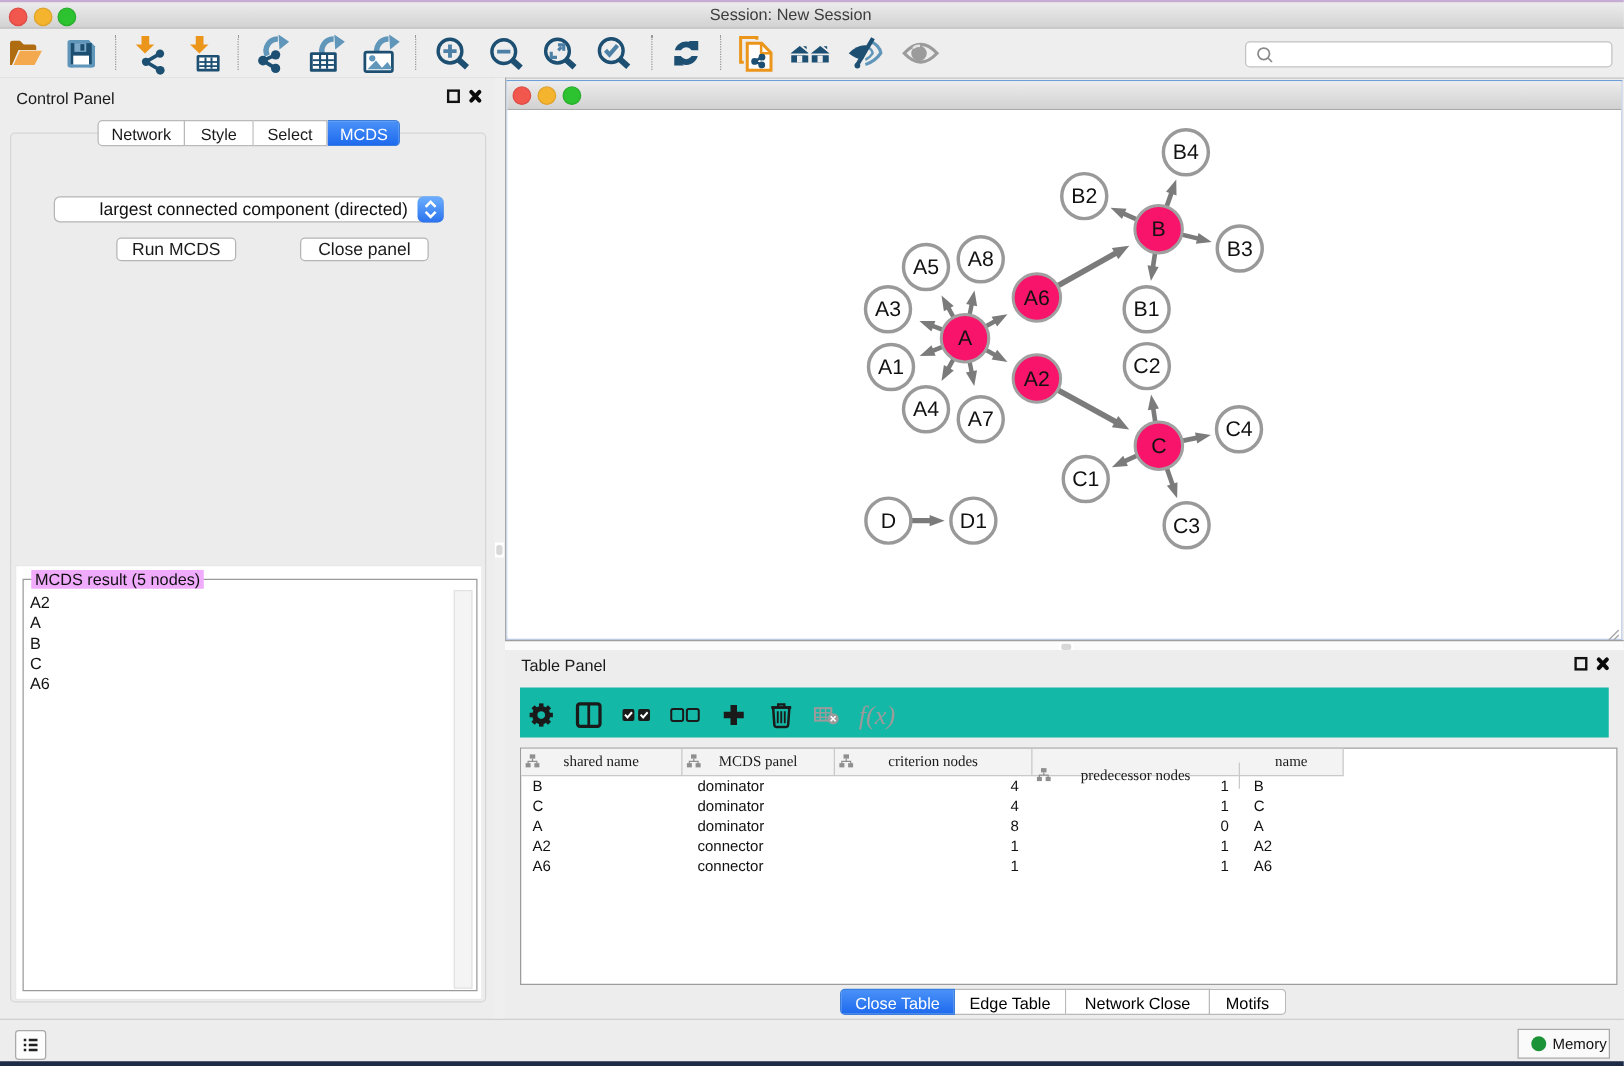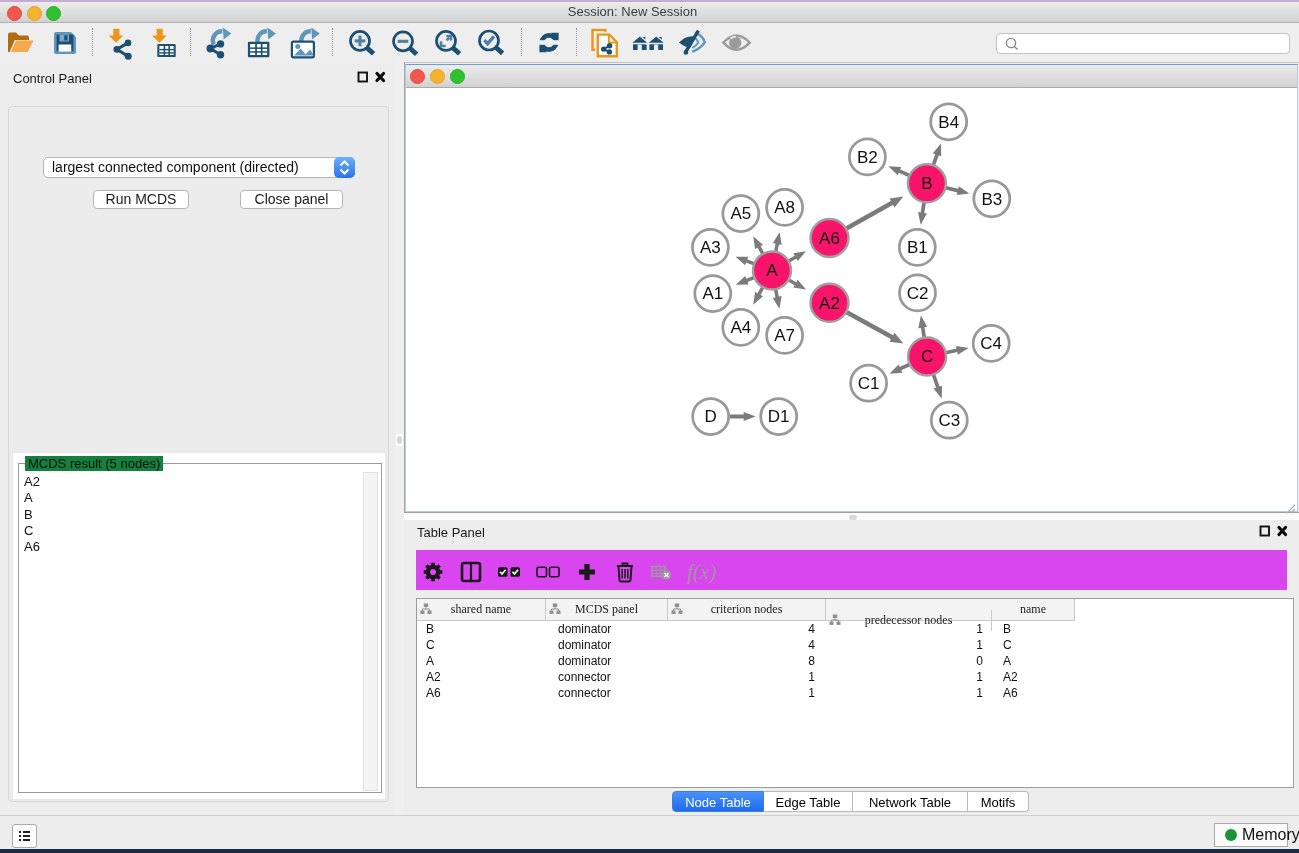--- a/index.html
+++ b/index.html
@@ -26,29 +26,29 @@
   #lpicons{position:absolute;right:8px;top:9px;font-size:12px;color:#111;}
   .ptabs{position:absolute;display:flex;font-size:13px;color:#1a1a1a;height:21px;line-height:21px;}
   .ptab{background:#fff;border:1px solid #b9b9b9;border-left:none;padding:0 10px;text-align:center;}
   .ptab.first{border-left:1px solid #b9b9b9;border-radius:4px 0 0 4px;}
   .ptab.last{border-radius:0 4px 4px 0;}
   .ptab.sel{background:linear-gradient(#4a91f8,#1e6aee);color:#fff;border-color:#3a7fdd;}
   #lpframe{position:absolute;left:8px;top:44px;width:379px;height:694px;
     border:1px solid #d6d6d6;border-radius:4px;background:#ececec;}
   #optlabel{position:absolute;left:0;top:29px;width:379px;text-align:center;font-size:14px;color:#1a1a1a;}
   #dropdown{position:absolute;left:35px;top:51px;width:310px;height:19px;background:#fff;
-    border:1px solid #b5b5b5;border-radius:5px;font-size:14px;line-height:19px;color:#111;}
+    border:1px solid #b5b5b5;border-radius:5px;font-size:14px;line-height:19px;color:#111;text-align:center;}
   #dropdown span{padding-left:8px;}
   #ddbtn{position:absolute;right:-1px;top:-1px;width:21px;height:21px;border-radius:5px;
     background:linear-gradient(#6db0ff,#2a72ee);}
   .btn{position:absolute;top:84px;height:17px;background:#fff;border:1px solid #b5b5b5;
     border-radius:4px;font-size:14px;line-height:17px;text-align:center;color:#1a1a1a;}
   #whitebox{position:absolute;left:4px;top:346px;width:372px;height:346px;background:#fff;border:1px solid #e8e8e8;}
   #fieldset{position:absolute;left:5px;top:10px;width:362px;height:328px;border:1px solid #9a9a9a;}
-  #legend{position:absolute;left:6px;top:-8px;background:#15803d;padding:0 3px;font-size:13px;color:#111;}
+  #legend{position:absolute;left:6px;top:-8px;background:#f0abfc;padding:0 3px;font-size:13px;color:#111;}
   #mlist{position:absolute;left:1px;top:8px;width:340px;height:317px;background:#fff;
     font-size:13px;color:#111;line-height:16.3px;padding:2px 0 0 4px;}
   #mscroll{position:absolute;right:3px;top:8px;width:13px;height:317px;background:#f4f4f4;border:1px solid #e2e2e2;}
   
   #vsplit{left:395px;top:62px;width:9px;height:753px;background:#efefef;border-right:1px solid #a8a8a8;}
   #vhandle{position:absolute;left:1px;top:372px;width:7px;height:12px;background:#fff;}
   #vhandle i{position:absolute;left:1px;top:2px;width:5px;height:8px;background:#d8d8d8;border-radius:2px;}
   #hsplit{left:404px;top:512px;width:895px;height:8px;background:#fbfbfb;border-top:1px solid #9f9f9f;}
   #hhandle{position:absolute;left:443px;top:1px;width:12px;height:7px;background:#fff;}
   #hhandle i{position:absolute;left:2px;top:1px;width:8px;height:5px;background:#d8d8d8;border-radius:2px;}
@@ -58,35 +58,35 @@
     background:linear-gradient(#ececec,#d2d2d2);border-bottom:1px solid #aaa;}
   #nettitle .t1{left:4px;background:#f2574e;border:1px solid #dd4b43;}
   #nettitle .t2{left:24px;background:#f5b42e;border:1px solid #dfa32b;}
   #nettitle .t3{left:44px;background:#2dc22f;border:1px solid #28ad2d;}
   #nettitle .wt{position:absolute;left:0;top:4px;width:100%;text-align:center;font-size:13px;color:#3c3c3c;}
   #canvas{position:absolute;left:0;top:23px;width:889px;height:421px;background:#fff;}
   
   #tablepanel{left:404px;top:520px;width:895px;height:295px;background:#ededed;}
   #tpheader{position:absolute;left:13px;top:5px;font-size:13px;color:#1a1a1a;}
   #tpicons{position:absolute;right:10px;top:5px;font-size:12px;color:#111;}
-  #ttoolbar{position:absolute;left:12px;top:30px;width:871px;height:40px;background:#d946ef;}
+  #ttoolbar{position:absolute;left:12px;top:30px;width:871px;height:40px;background:#14b8a6;}
   #tbl{position:absolute;left:12px;top:78px;width:876px;height:188px;background:#fff;border:1px solid #9c9c9c;}
   #thead{position:absolute;left:0;top:0;height:21px;background:#f3f3f3;border-bottom:1px solid #c9c9c9;
     font-size:12px;color:#1a1a1a;}
   .thcell{position:absolute;top:0;height:21px;line-height:21px;text-align:center;border-right:1px solid #c9c9c9;}
   .trow{position:absolute;font-size:12px;color:#111;height:16px;line-height:16px;width:100%;}
   .tc{position:absolute;}
   
   #btabs{position:absolute;left:268px;top:271px;display:flex;font-size:13px;height:21px;line-height:21px;}
   
   #statusbar{left:0;top:815px;width:1299px;height:34px;background:#ededed;border-top:1px solid #cfcfcf;}
   #listbtn{position:absolute;left:12px;top:8px;width:23px;height:22px;background:#fdfdfd;
     border:1px solid #a9a9a9;border-radius:3px;}
   #membtn{position:absolute;right:11px;top:7px;width:72px;height:22px;background:#fafafa;
-    border:1px solid #a9a9a9;font-size:16px;color:#111;line-height:22px;}
+    border:1px solid #a9a9a9;font-size:12px;color:#111;line-height:22px;}
   #memdot{position:absolute;left:10px;top:5px;width:12px;height:12px;border-radius:50%;background:#1c9336;}
   #bottomstrip{left:0;top:849px;width:1299px;height:4px;background:#1d2b47;}
 </style>
 </head>
 <body>
 <div id="topline" class="abs"></div>
 <div id="titlebar" class="abs">
   <div class="tl t1"></div>
     <div class="tl t2"></div>
     <div class="tl t3"></div>
@@ -221,20 +221,26 @@
     </div>
 </div>
 
 <div id="leftpanel" class="abs">
   <div id="lpheader">Control Panel</div>
   <div id="lpicons"><svg width="30" height="12" viewBox="0 0 30 12">
         <rect x="1.5" y="1.5" width="8.5" height="9" fill="none" stroke="#111" stroke-width="1.9"></rect>
         <path d="M20 2.5 L26.5 9.5 M26.5 2.5 L20 9.5" stroke="#0a0a0a" stroke-width="3.2" stroke-linecap="round"></path>
       </svg></div>
   <div id="lpframe"></div>
+  <div class="ptabs" style="left:78px;top:34px;">
+    <div class="ptab first" style="width:48px">Network</div>
+    <div class="ptab" style="width:34px">Style</div>
+    <div class="ptab" style="width:38px">Select</div>
+    <div class="ptab sel last" style="width:37px">MCDS</div>
+  </div>
   <div style="position:absolute;left:8px;top:44px;width:379px;height:694px;">
     <div id="dropdown"><span>largest connected component (directed)</span>
       <div id="ddbtn"><svg width="21" height="21" viewBox="0 0 21 21">
             <path d="M6.5 8.5 L10.5 4.5 L14.5 8.5" fill="none" stroke="#fff" stroke-width="2"></path>
             <path d="M6.5 12.5 L10.5 16.5 L14.5 12.5" fill="none" stroke="#fff" stroke-width="2"></path>
           </svg></div>
     </div>
     <div class="btn" style="left:85px;width:94px;">Run MCDS</div>
     <div class="btn" style="left:194px;width:101px;margin-left:38px;">Close panel</div>
     <div id="whitebox">
@@ -476,23 +482,23 @@
         <div class="trow" style="top:86px;">
           <span class="tc" style="left:9px">A6</span>
           <span class="tc" style="left:141px">connector</span>
           <span class="tc" style="left:330px;width:68px;text-align:right">1</span>
           <span class="tc" style="left:498px;width:68px;text-align:right">1</span>
           <span class="tc" style="left:586px">A6</span>
         </div>
       </div>
   </div>
   <div id="btabs">
-    <div class="ptab first sel" style="width:70px">Node Table</div>
+    <div class="ptab first sel" style="width:70px">Close Table</div>
     <div class="ptab" style="width:68px">Edge Table</div>
-    <div class="ptab" style="width:94px">Network Table</div>
+    <div class="ptab" style="width:94px">Network Close</div>
     <div class="ptab last" style="width:40px">Motifs</div>
   </div>
 </div>
 
 <div id="statusbar" class="abs">
   <div id="listbtn"><svg width="23" height="22" viewBox="0 0 23 22">
         <g stroke="#222" stroke-width="2">
           <line x1="6" y1="7" x2="8" y2="7"></line>
           <line x1="10" y1="7" x2="17" y2="7"></line>
           <line x1="6" y1="11" x2="8" y2="11"></line>

